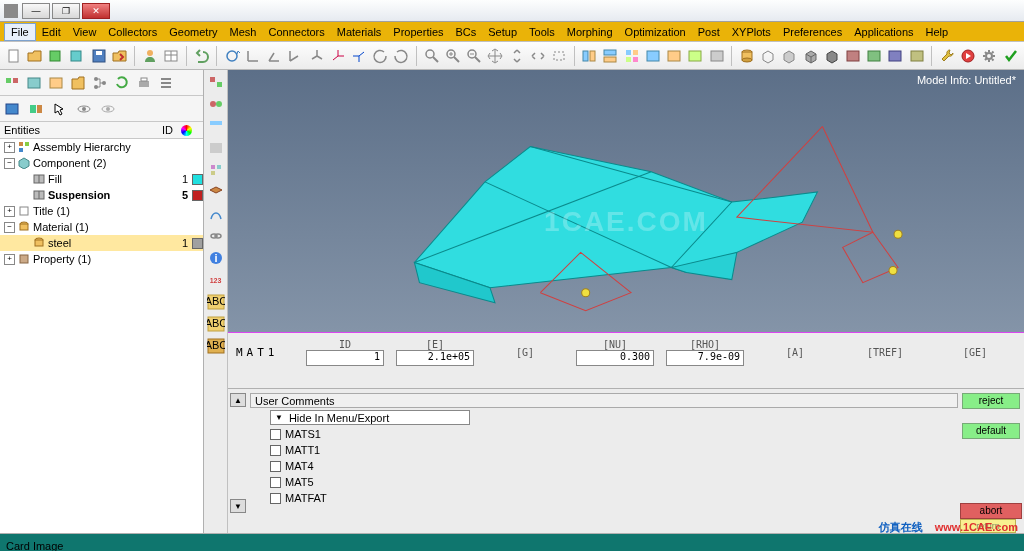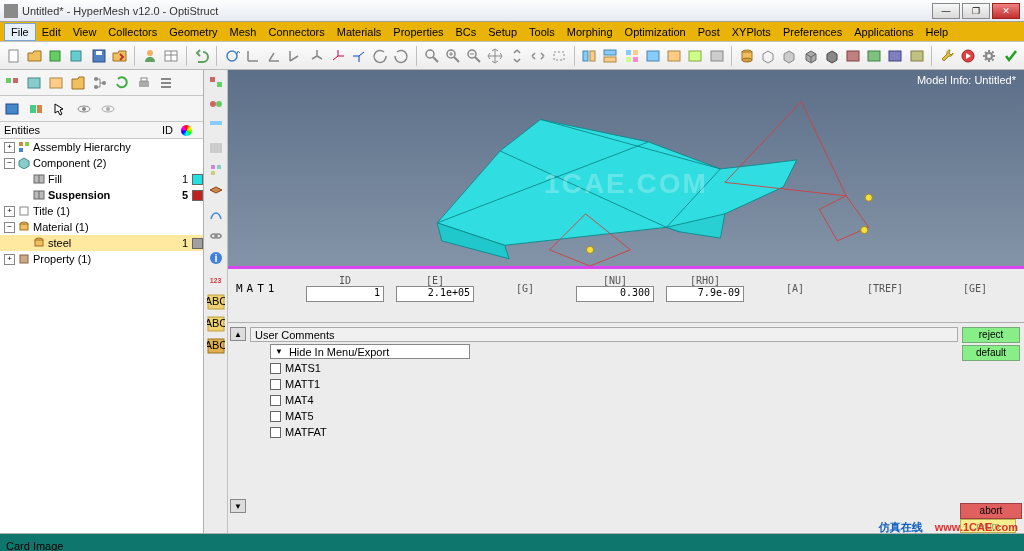--- a/index.html
+++ b/index.html
@@ -34,54 +34,53 @@
 .trow .ind{display:inline-block;}
 .trow .exp{width:11px;height:11px;border:1px solid #888;display:inline-flex;align-items:center;justify-content:center;font-size:8px;line-height:1;margin-right:2px;background:#fff;}
 .trow .ico{width:14px;height:12px;margin-right:2px;display:inline-flex;align-items:center;justify-content:center;}
 .trow .lbl{flex:1;}
 .trow .id{width:18px;text-align:right;margin-right:4px;}
 .trow .sw{width:11px;height:11px;border:1px solid #666;}
 .stage{flex:1;display:flex;}
 .vtool{width:24px;background:#ececec;border-right:1px solid #c0c0c0;display:flex;flex-direction:column;align-items:center;padding-top:2px;gap:2px;}
 .vbtn{width:20px;height:20px;display:flex;align-items:center;justify-content:center;}
 .rightarea{flex:1;display:flex;flex-direction:column;}
-.viewport{height:196px;background:linear-gradient(#5c6f88,#8494a8);position:relative;overflow:hidden;}
+.viewport{height:262px;background:linear-gradient(#5c6f88,#8494a8);position:relative;overflow:hidden;}
 .modelinfo{position:absolute;top:4px;right:8px;color:#fff;font-size:11px;}
 .watermark{position:absolute;left:50%;top:58%;transform:translate(-50%,-50%);font-size:28px;font-weight:bold;color:rgba(255,255,255,0.25);letter-spacing:2px;}
-.parampanel{background:#ececec;padding:6px 8px;border-top:3px solid #d946ef;height:56px;}
+.parampanel{background:#ececec;padding:6px 8px;border-top:1px solid #d946ef;height:56px;}
 .prow{display:flex;align-items:center;gap:8px;margin-bottom:3px;}
 .pcell{display:flex;flex-direction:column;align-items:center;width:82px;}
 .plbl{font-size:10px;color:#555;font-family:monospace;}
 .pval{width:78px;height:16px;border:1px solid #888;background:#fff;font-family:monospace;font-size:10px;padding:0 3px;text-align:right;}
 .pname{width:60px;font-family:monospace;letter-spacing:4px;}
 .commentarea{flex:1;background:#ececec;border-top:1px solid #b0b0b0;display:flex;padding:2px;position:relative;}
 .scrollbtns{width:18px;display:flex;flex-direction:column;justify-content:space-between;padding:2px 0 18px 0;}
 .sbtn{width:16px;height:14px;border:1px solid #888;background:#ddd;display:flex;align-items:center;justify-content:center;font-size:8px;}
 .comments{flex:1;padding:2px;}
 .chdr{border:1px solid #aaa;padding:1px 4px;background:#f0f0f0;margin-bottom:2px;height:15px;}
 .dd{display:inline-flex;align-items:center;border:1px solid #888;background:#fff;padding:0 4px;height:15px;width:200px;margin-left:20px;}
 .crow{display:flex;align-items:flex-end;height:15px;margin-left:20px;margin-bottom:1px;}
 .crow .cb{width:11px;height:11px;border:1px solid #666;background:#fff;margin-right:4px;}
-.actbtns{width:62px;display:flex;flex-direction:column;gap:2px;padding:2px;}
+.actbtns{width:62px;display:flex;flex-direction:column;gap:14px;padding:2px;}
 .act{height:16px;border:1px solid #7a7;background:#8e8;text-align:center;font-size:10px;line-height:14px;}
 .abortgrp{position:absolute;right:2px;bottom:0px;display:flex;flex-direction:column;}
 .abort{width:62px;height:16px;background:#e06060;border:1px solid #a04040;text-align:center;font-size:10px;line-height:14px;}
 .return{width:56px;height:14px;background:#f8f090;border:1px solid #c0b050;text-align:center;font-size:9px;line-height:12px;color:#886;overflow:hidden;}
 .statusbar{height:25px;background:#0f766e;border-top:1px solid #b0b0b0;padding:2px 6px;font-size:10px;display:flex;align-items:center;}
 .footer-brand{position:absolute;right:6px;bottom:16px;font-size:14px;}
 .footer-brand .cn{color:#1060c0;font-weight:bold;}
 .footer-brand .url{color:#e03030;font-weight:bold;margin-left:8px;}
 .colorball{width:11px;height:11px;border-radius:50%;background:conic-gradient(red,yellow,lime,cyan,blue,magenta,red);}
 </style>
 </head>
 <body>
 
 <div class="titlebar">
   <div class="app-icon"></div>
-  <div class="title">Untitled* - HyperMesh v12.0 - OptiStruct</div>
   <div class="winbtns">
     <div class="winbtn">—</div>
     <div class="winbtn">❐</div>
     <div class="winbtn close">✕</div>
   </div>
 </div>
 
 <div class="menubar">
   <span>File</span>
   <span>Edit</span>

